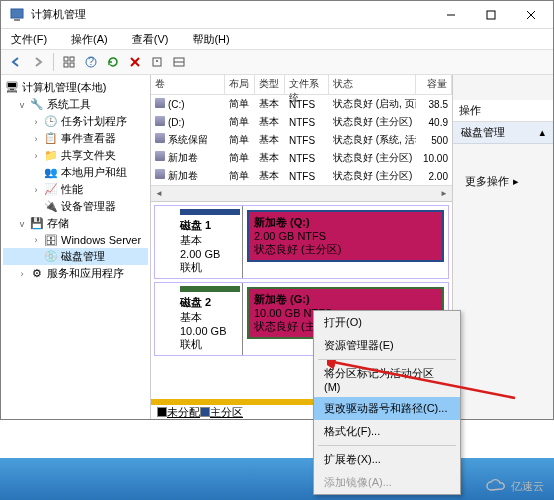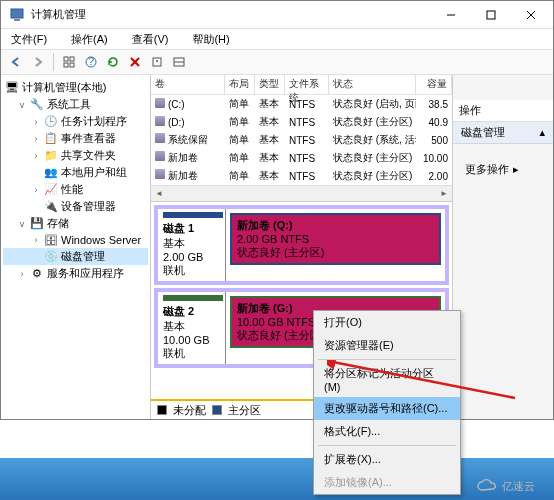--- a/index.html
+++ b/index.html
@@ -27,41 +27,41 @@
 .listv { flex:0 0 auto; border-bottom:1px solid #ccc; }
 .lhdr { display:flex; background:#fff; border-bottom:1px solid #e0e0e0; height:20px; }
 .lhdr div { border-right:1px solid #e0e0e0; padding:2px 4px; font-size:10px; color:#333; }
 .lrow { display:flex; height:18px; align-items:center; }
 .lrow div { padding:0 4px; font-size:10px; overflow:hidden; white-space:nowrap; }
 .c0{width:74px;} .c1{width:30px;} .c2{width:30px;} .c3{width:44px;} .c4{width:1px; flex:1;} .c5{width:36px; text-align:right;}
 .vicon { display:inline-block; width:10px; height:10px; background:linear-gradient(#aac,#779); margin-right:3px; border-radius:1px; }
 .scroll { height:16px; background:#f0f0f0; border-top:1px solid #ddd; display:flex; align-items:center; }
 .scroll .arr { width:16px; text-align:center; color:#666; font-size:8px; }
 .diskpane { flex:1; background:#fff; overflow:hidden; }
-.diskrow { display:flex; margin:3px; border:4px solid #c4b5fd; }
+.diskrow { display:flex; margin:3px; border:1px solid #c4b5fd;padding-left:20px; }
 .diskinfo { width:68px; padding:3px 5px; font-size:10px; border-right:1px solid #888; background:#fff; }
 .diskinfo .blk { width:60px; height:6px; margin-bottom:3px; }
 .d1 .blk { background:#274a8a; }
 .d2 .blk { background:#3a6e37; }
 .partwrap { flex:1; padding:4px; }
 .part { border:2px solid #274a8a; padding:3px 5px; font-size:10px; background:#be185d; min-width:130px; }
 .d2 .part { border-color:#3a6e37; }
-.legend { height:20px; border-top:2px solid #eab308; display:flex; align-items:center; gap:6px; padding:0 6px; font-size:10px; }
+.legend { height:20px; border-top:6px solid #eab308; display:flex; align-items:center; padding:0 6px; font-size:10px;text-decoration:underline; }
 .lsw { width:10px; height:10px; border:1px solid #888; }
 .actions { width:100px; background:#f5f5f5; }
 .ahdr { background:#fff; padding:3px 6px; border-bottom:1px solid #ddd;margin-top:25px; }
 .asec { background:#e7eef8; padding:3px 8px; display:flex; justify-content:space-between; align-items:center; border-bottom:1px solid #d0d7e0; }
-.alink { padding:18px 12px; font-size:10px; display:flex; align-items:center; gap:4px;}
+.alink { padding:6px 12px; font-size:10px; display:flex; align-items:center; gap:4px;margin-top:24px;}
 .ctxmenu { position:absolute; left:313px; top:310px; width:148px; background:#f0f0f0; border:1px solid #a0a0a0; box-shadow:2px 2px 4px rgba(0,0,0,.25); z-index:50; }
 .ctxmenu .it { padding:4px 10px; font-size:11px; cursor:default; }
 .ctxmenu .it.hl { background:#91c9f7; }
 .ctxmenu .it.dis { color:#9a9a9a; }
 .ctxmenu hr { border:none; border-top:1px solid #ccc; margin:2px 4px; }
 .arrow { position:absolute; left:327px; top:360px; width:190px; height:40px; z-index:60; pointer-events:none; }
-.watermark { position:absolute; right:19px; bottom:6px; color:#b8b8b8; font-size:13px; z-index:5; display:flex; align-items:center; gap:4px; }
+.watermark { position:absolute; right:10px; bottom:6px; color:#b8b8b8; font-size:13px; z-index:5; display:flex; align-items:center; gap:4px; }
 .taskbararea { position:absolute; bottom:0; left:0; right:0; height:42px; background:linear-gradient(#4a9edb,#2a73b8); }
 </style>
 </head>
 <body>
 
 <div class="taskbararea"></div>
 
 <div class="window">
 
   <div class="titlebar">

